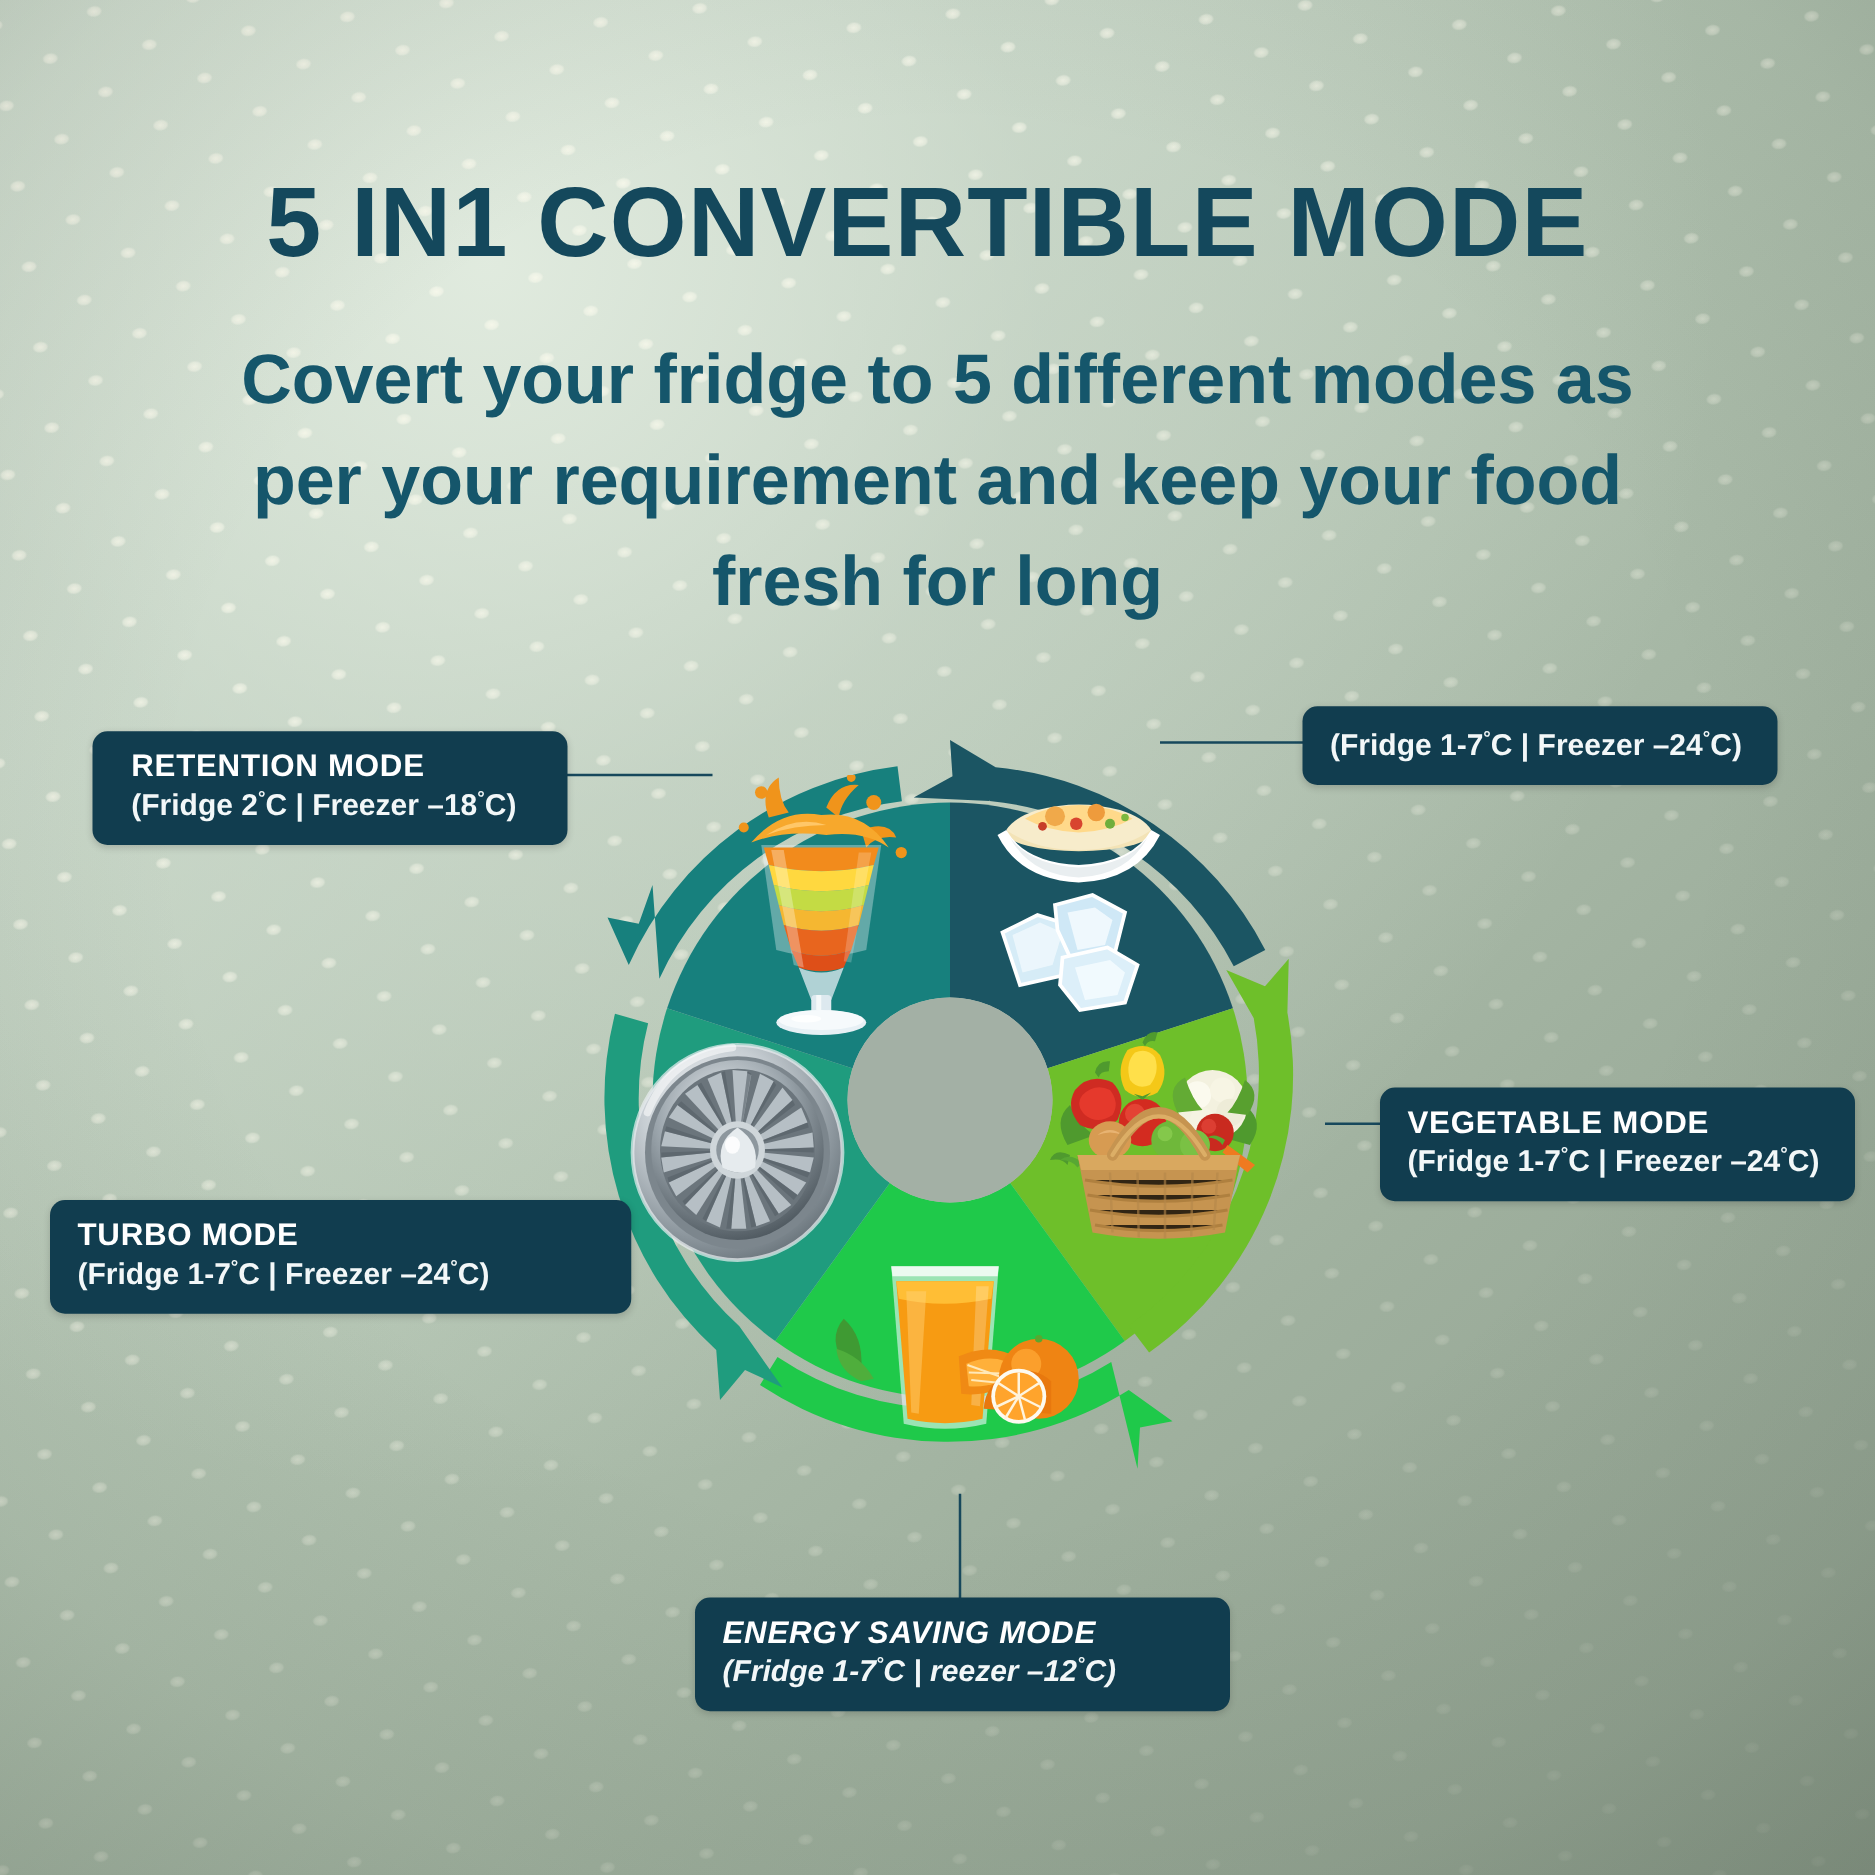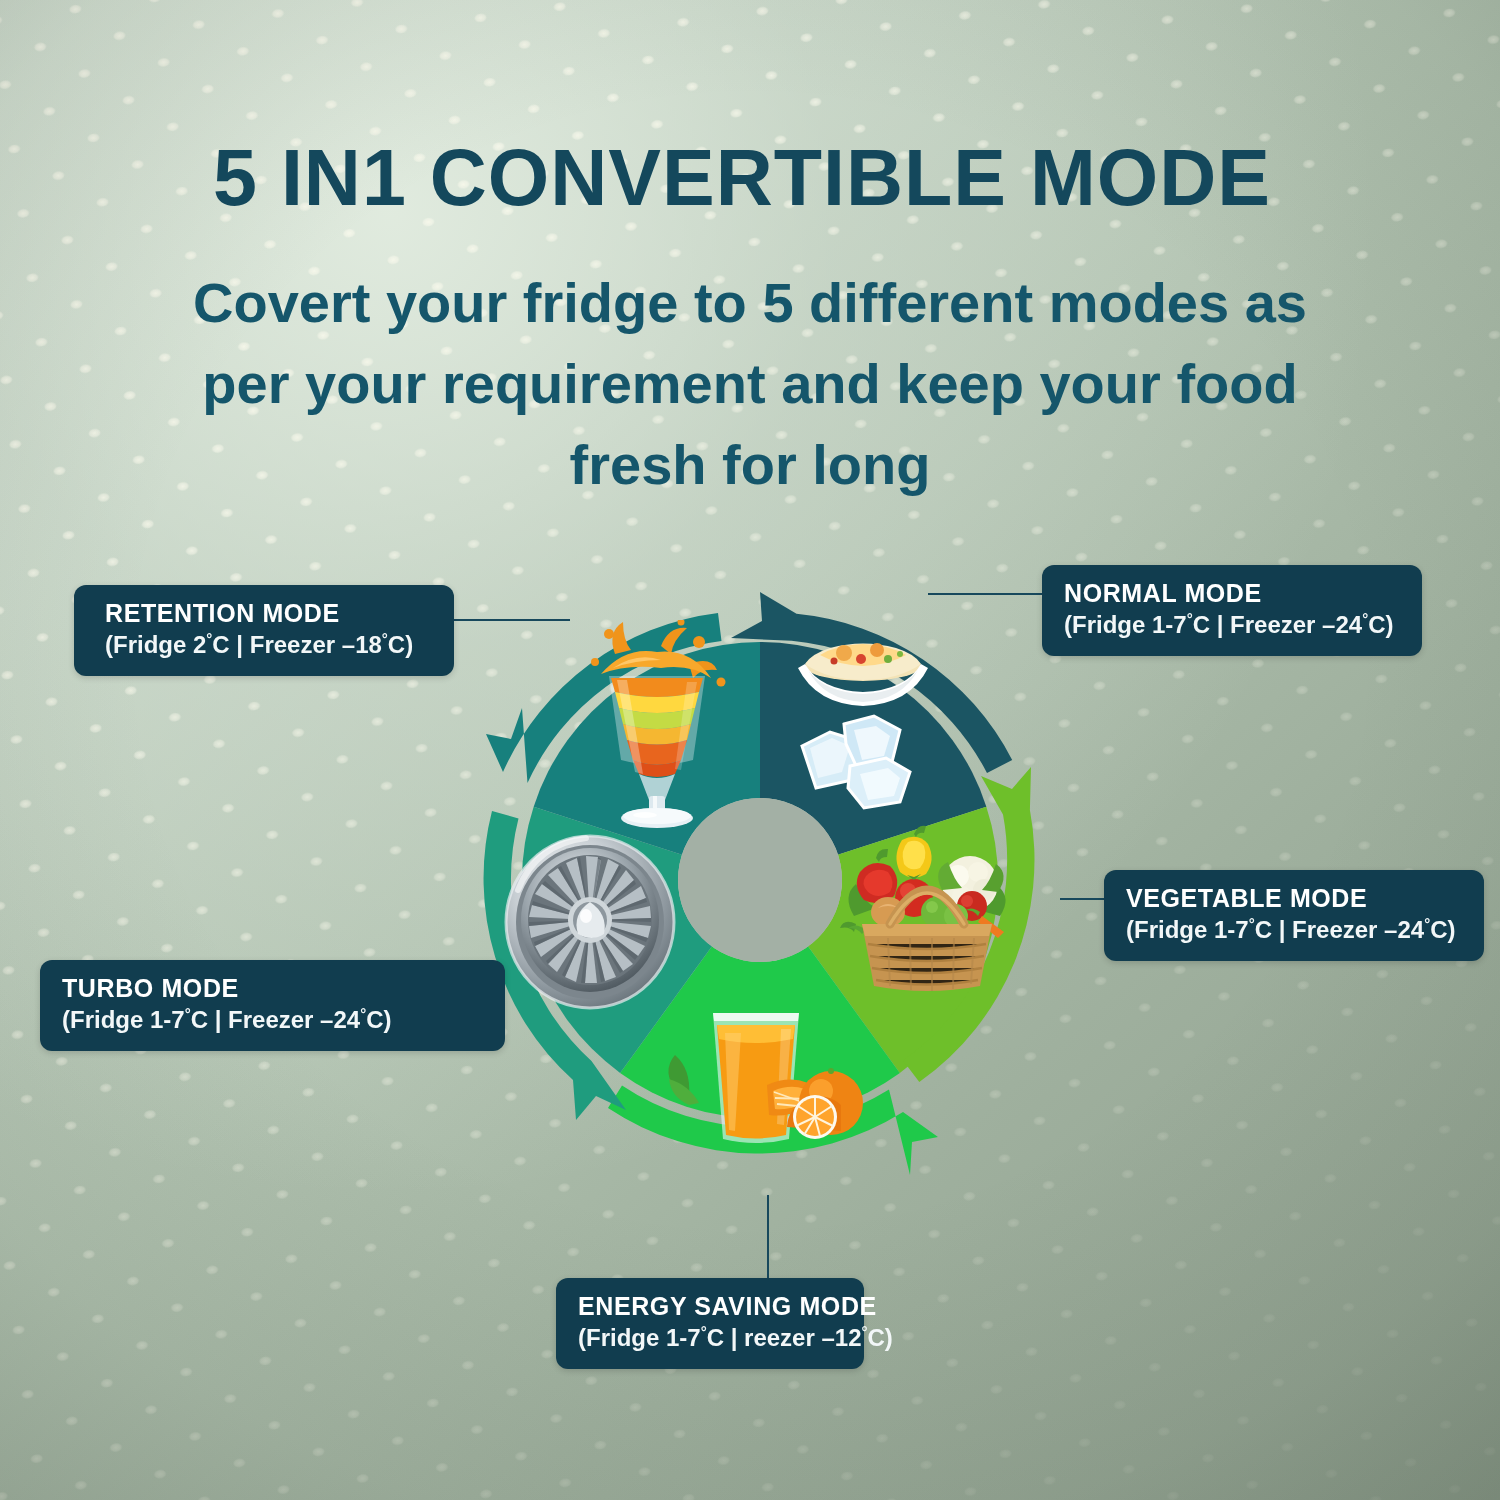--- a/index.html
+++ b/index.html
@@ -393,34 +393,33 @@
   </div>
 
   <div class="connector" style="left:450px;top:619px;width:120px;height:2px;"></div>
   <div class="label" style="left:74px;top:585px;width:380px;padding-left:31px;">
     <div class="lt">RETENTION MODE</div>
     <div class="ls"><span>(Fridge 2</span><sup>°</sup><span>C  |  Freezer –18</span><sup>°</sup><span>C)</span></div>
   </div>
 
   <div class="connector" style="left:928px;top:593px;width:115px;height:2px;"></div>
   <div class="label" style="left:1042px;top:565px;width:380px;">
-    <div class="lt">NORMAL MODE</div>
     <div class="ls"><span>(Fridge 1-7</span><sup>°</sup><span>C  |  Freezer –24</span><sup>°</sup><span>C)</span></div>
   </div>
 
   <div class="connector" style="left:1060px;top:898px;width:56px;height:2px;"></div>
   <div class="label" style="left:1104px;top:870px;width:380px;">
     <div class="lt">VEGETABLE MODE</div>
     <div class="ls"><span>(Fridge 1-7</span><sup>°</sup><span>C  |  Freezer –24</span><sup>°</sup><span>C)</span></div>
   </div>
 
   <div class="connector" style="left:420px;top:989px;width:60px;height:2px;"></div>
   <div class="label" style="left:40px;top:960px;width:465px;">
     <div class="lt">TURBO MODE</div>
     <div class="ls"><span>(Fridge 1-7</span><sup>°</sup><span>C  |  Freezer –24</span><sup>°</sup><span>C)</span></div>
   </div>
 
   <div class="connector" style="left:767px;top:1195px;width:2px;height:85px;"></div>
-  <div class="label" style="left:556px;top:1278px;width:308px;">
+  <div class="label" style="left:556px;top:1278px;width:428px;font-style:italic;">
     <div class="lt">ENERGY SAVING MODE</div>
     <div class="ls"><span>(Fridge 1-7</span><sup>°</sup><span>C  |  reezer –12</span><sup>°</sup><span>C)</span></div>
   </div>
 </div>
 
 </body></html>

